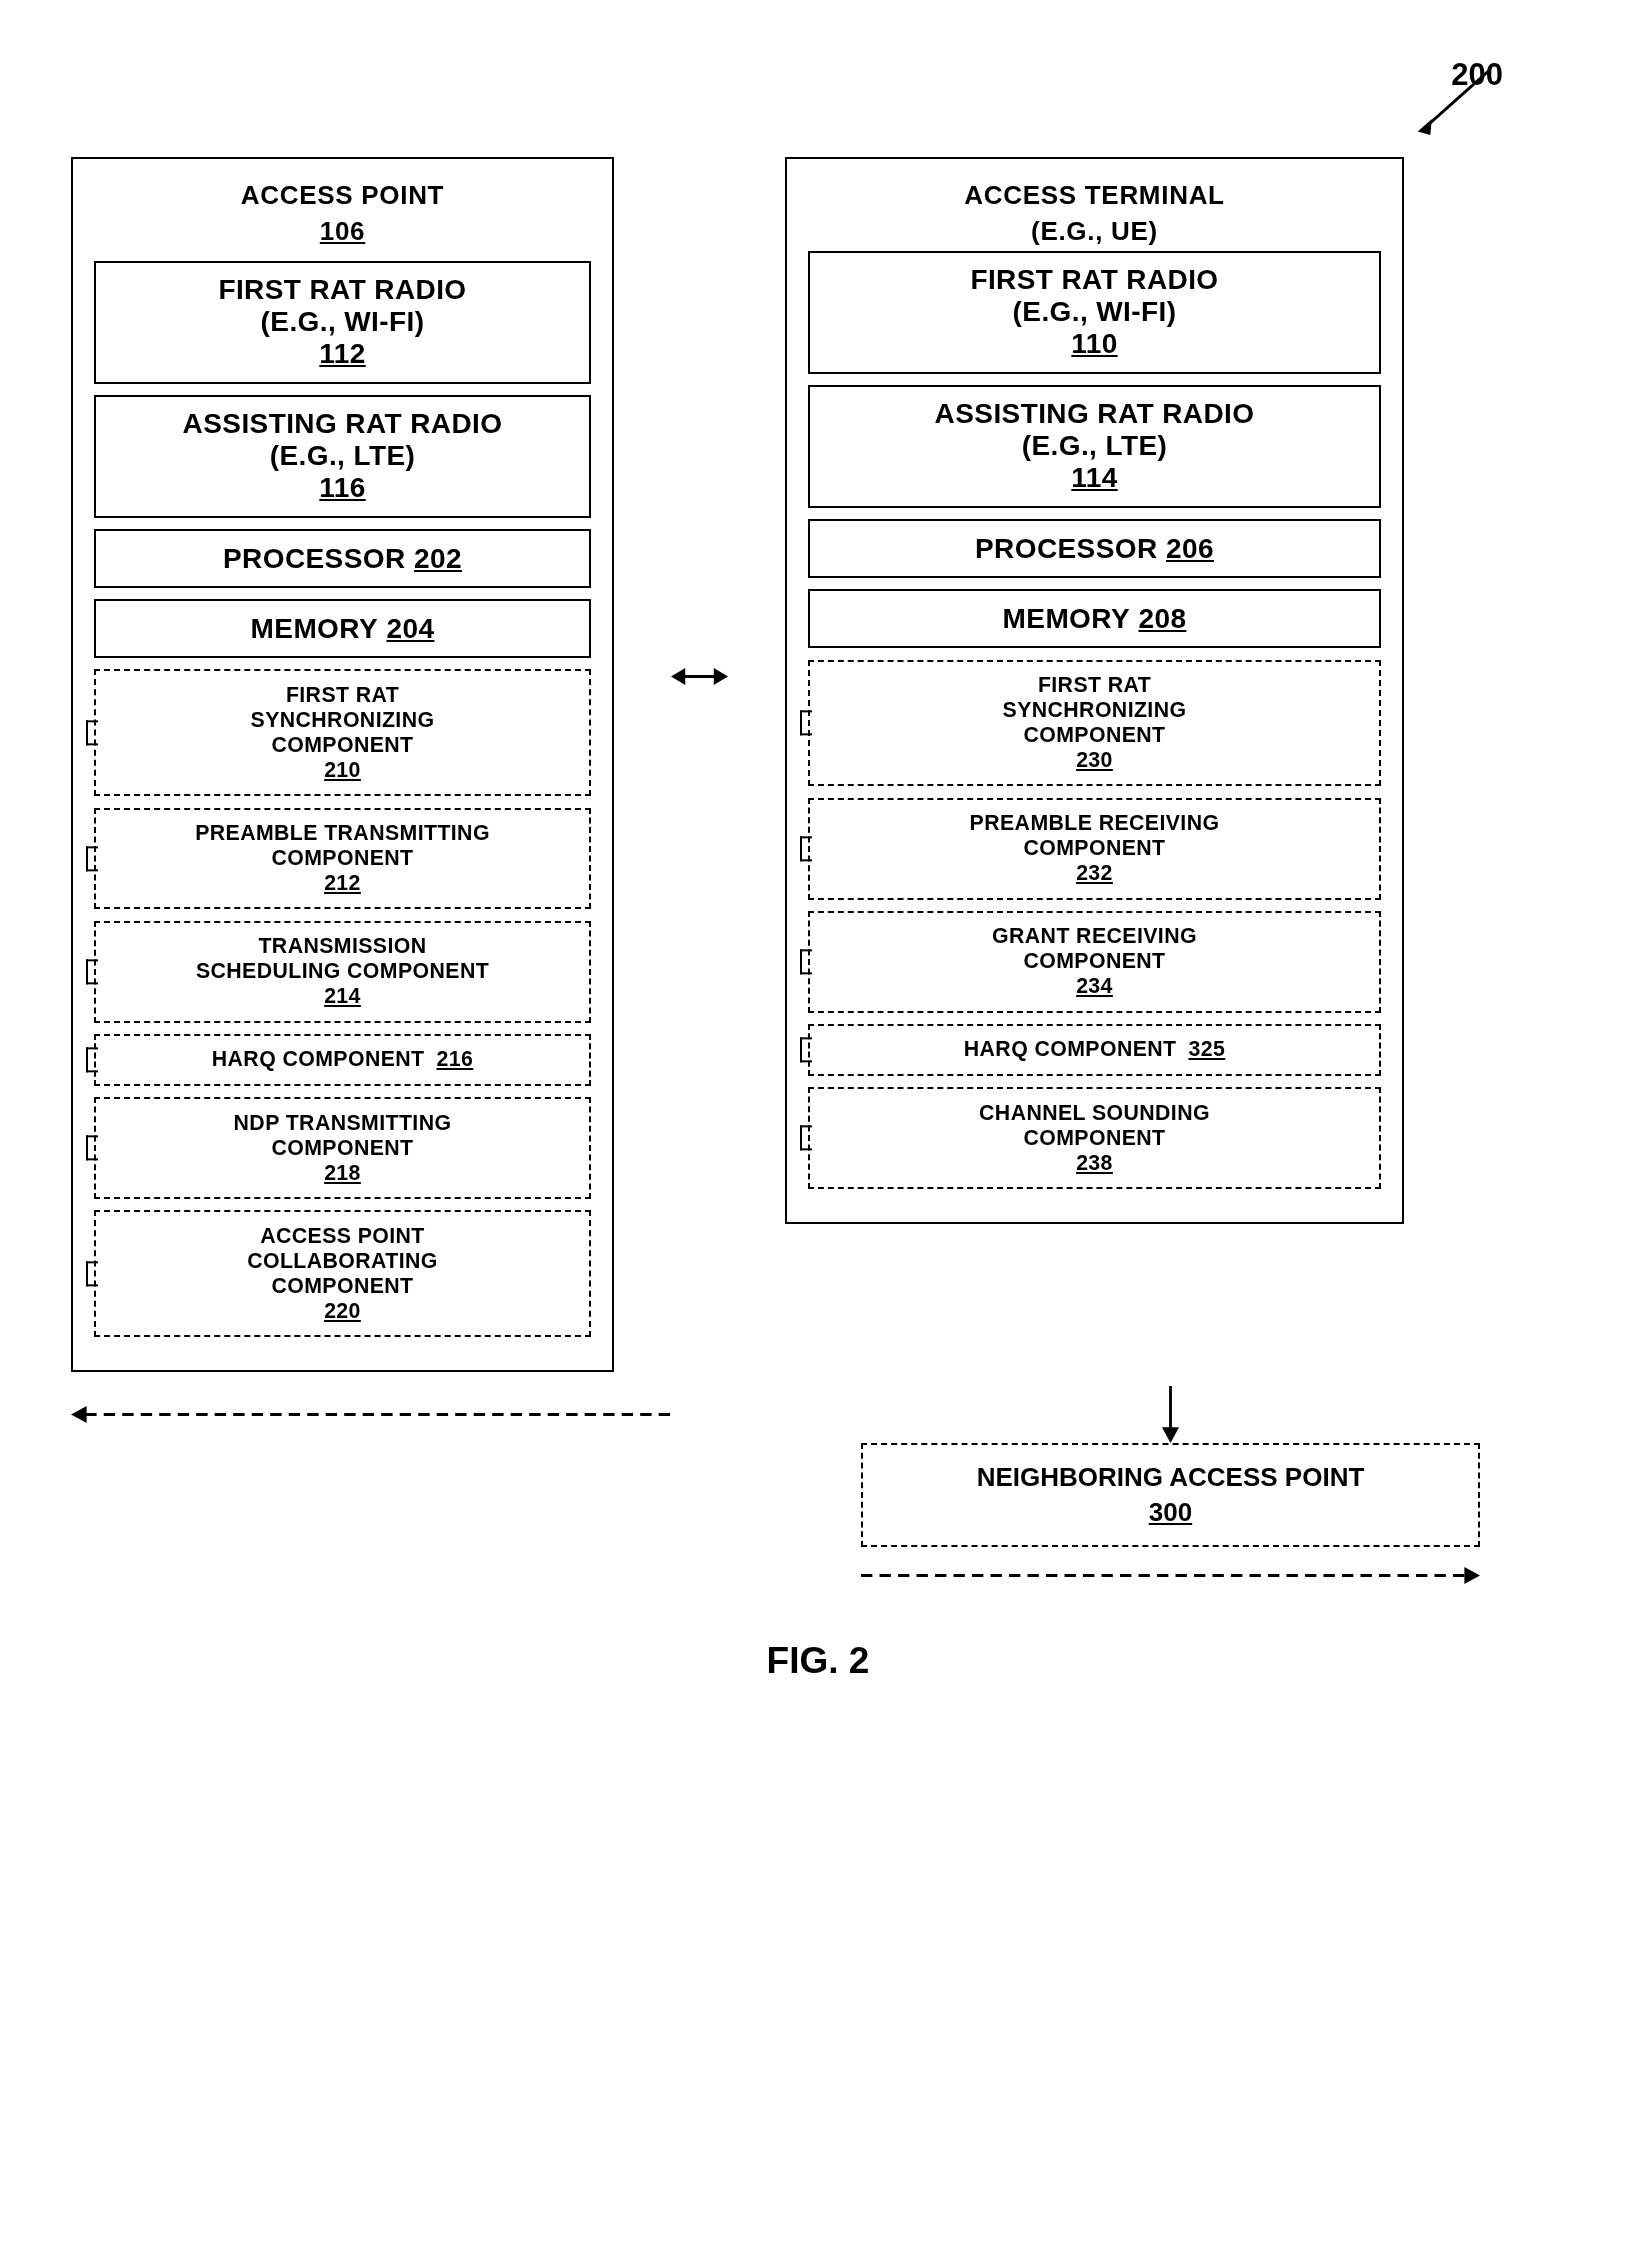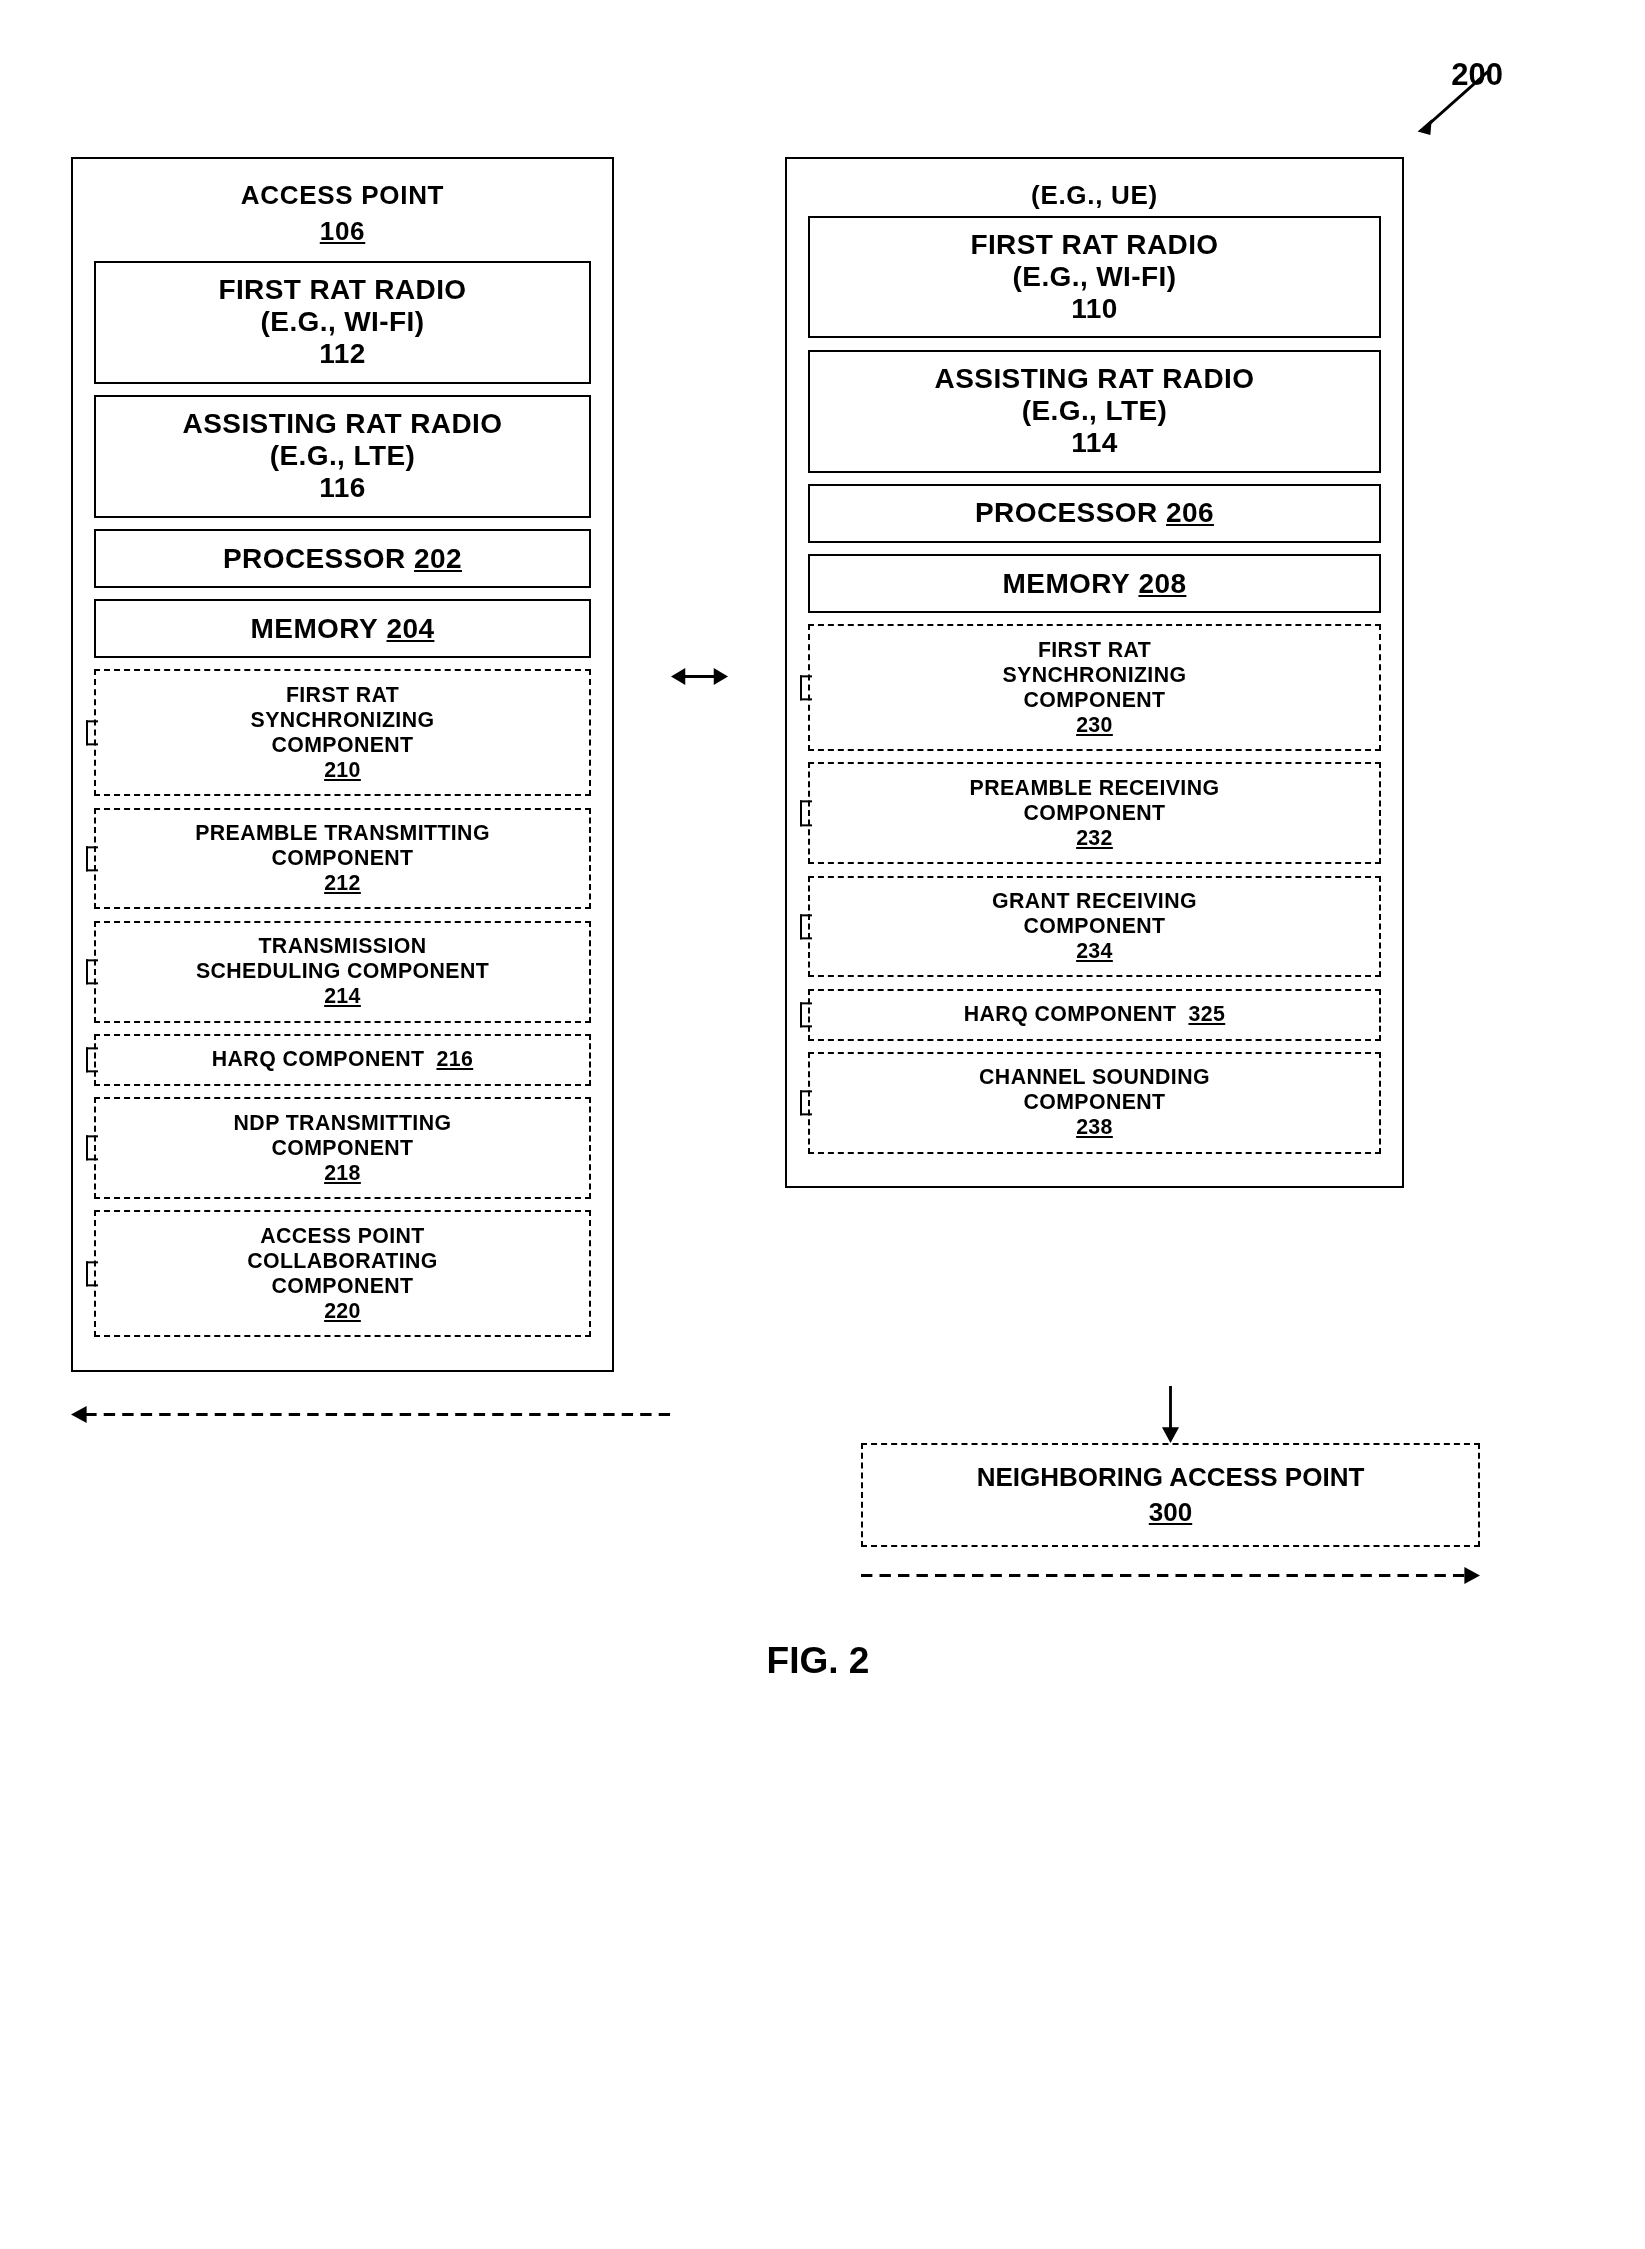--- a/index.html
+++ b/index.html
@@ -78,20 +78,21 @@
       text-align: center;
     }
 
     .solid-box-text {
       font-size: 28px;
       font-weight: bold;
       letter-spacing: 0.4px;
     }
 
     .solid-box-text .underline {
+      text-decoration: underline;
     }
 
     
     .dashed-box {
       border: 2.1px dashed #000;
       padding: 11.4px 14.2px;
       margin-bottom: 11.4px;
       text-align: center;
       position: relative;
     }
@@ -231,20 +232,21 @@
 
           <polygon points="0,30 20,18 20,42" fill="#000"></polygon>
 
           <line x1="18" y1="30" x2="62" y2="30" stroke="#000" stroke-width="4"></line>
 
           <polygon points="80,30 60,18 60,42" fill="#000"></polygon>
         </svg>
       </div>
 
       <div class="at-box">
+        <div class="box-title">ACCESS TERMINAL</div>
         <div class="box-title">(E.G., UE)</div>
 
         <div class="solid-box">
           <div class="solid-box-text">
             <div>FIRST RAT RADIO</div>
             <div>(E.G., WI-FI)</div>
             <div class="underline">110</div>
           </div>
         </div>
 

